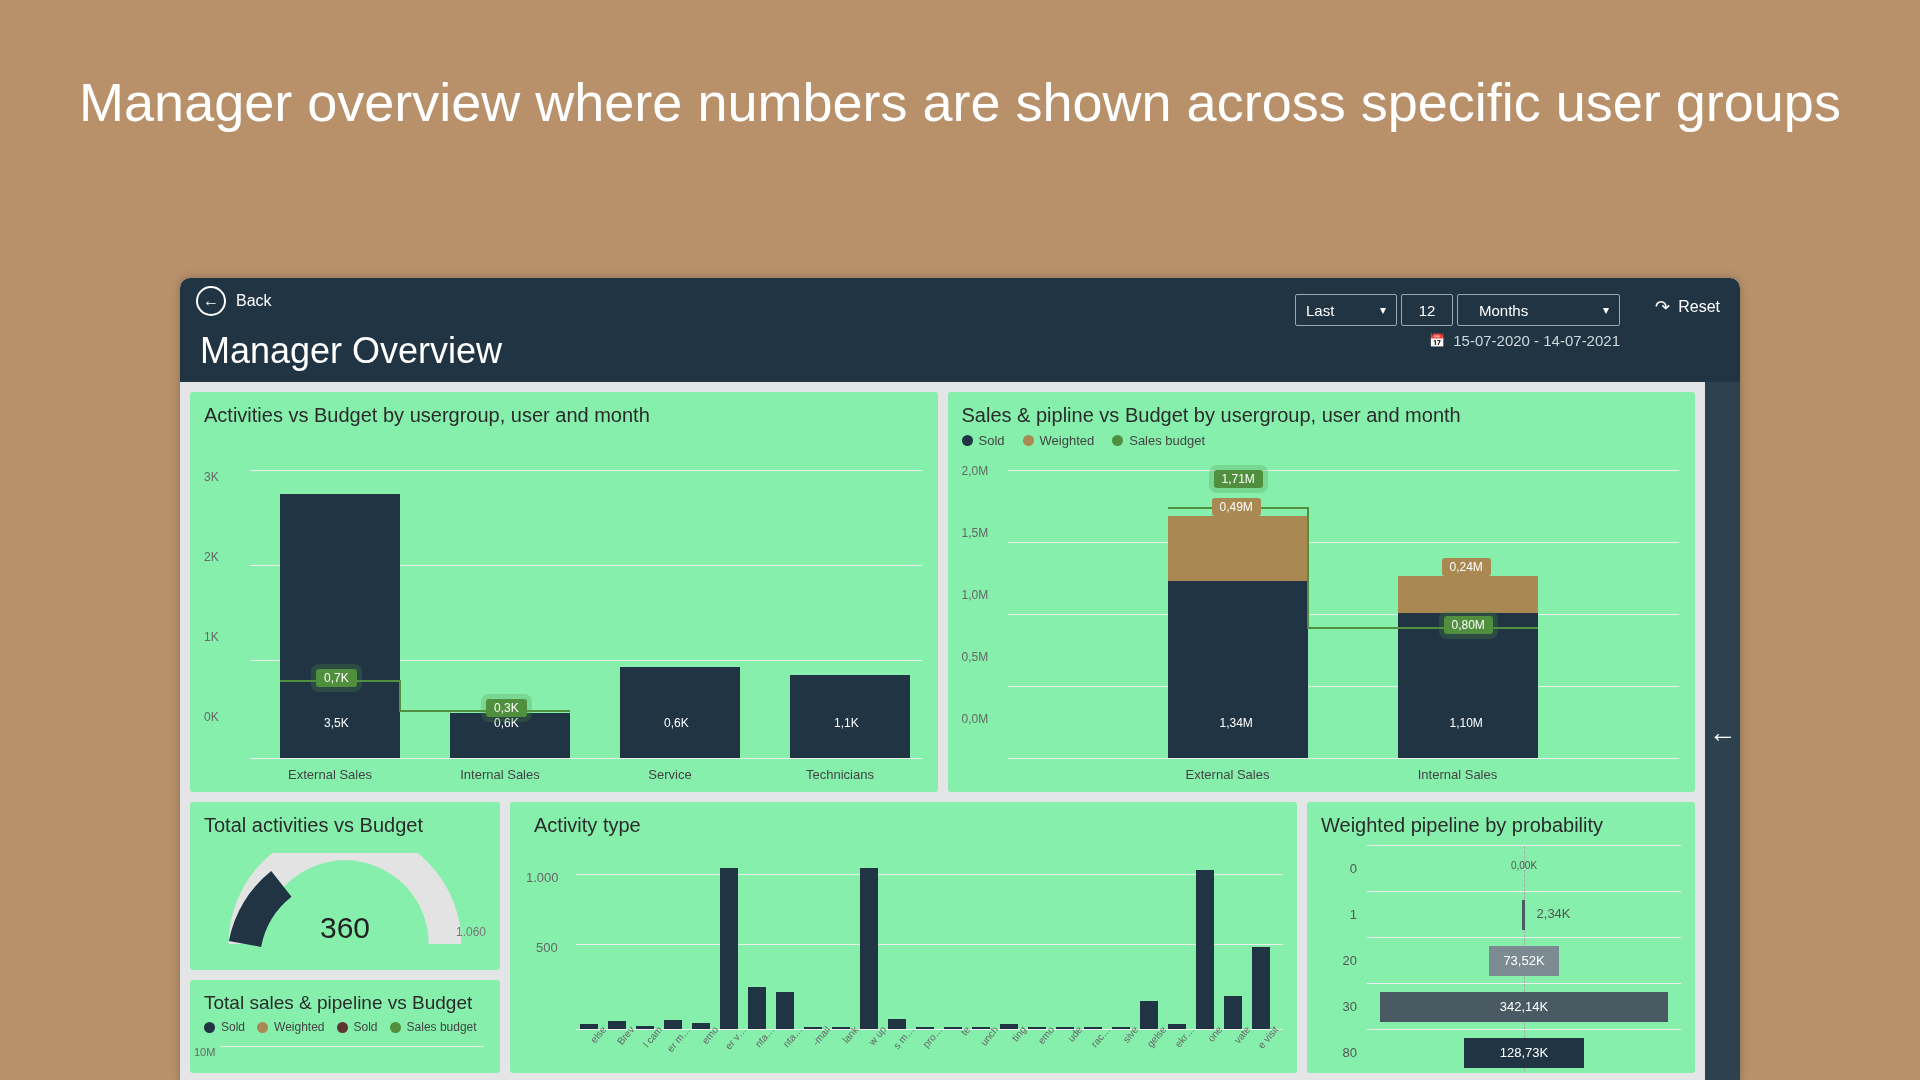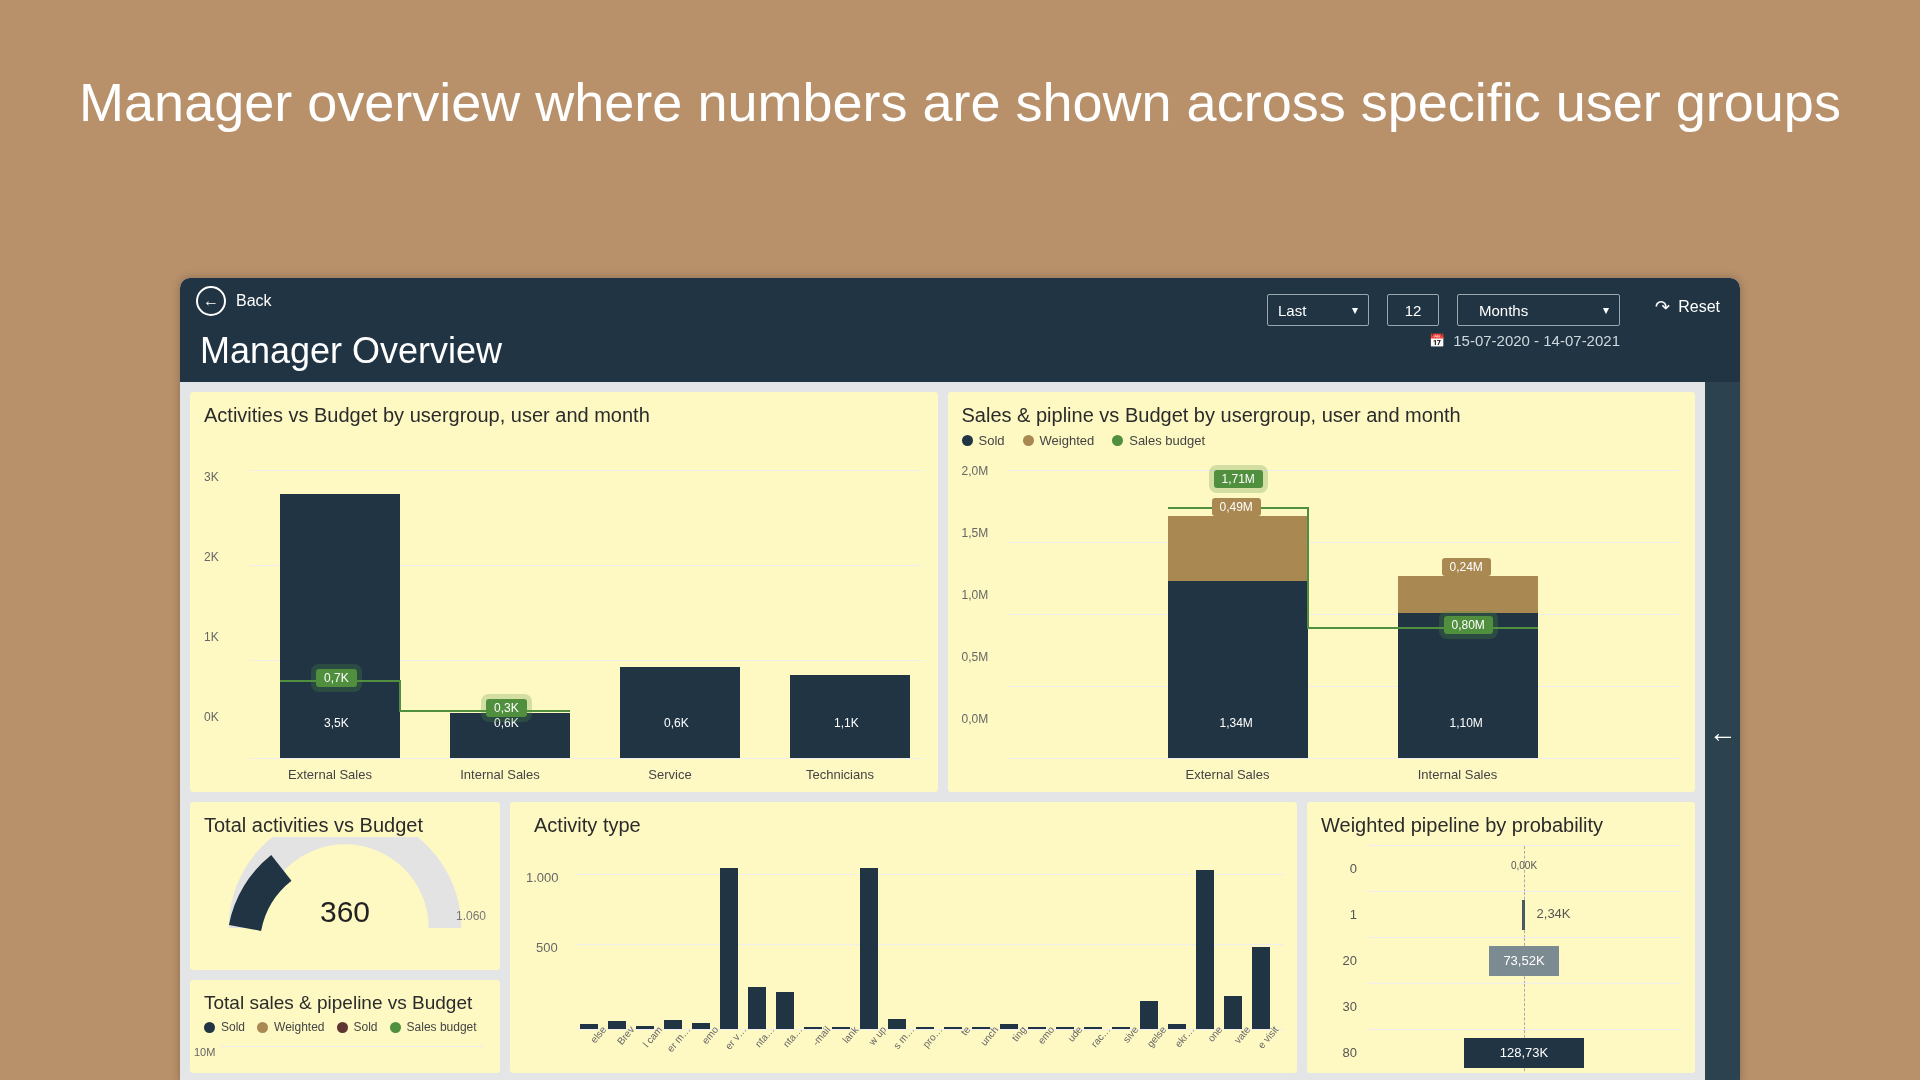--- a/index.html
+++ b/index.html
@@ -5,34 +5,34 @@
   html,body{margin:0;padding:0;width:1920px;height:1080px;overflow:hidden;font-family:"Segoe UI",Arial,sans-serif;}
   body{background:#b8916b;}
   .headline{width:1920px;text-align:center;color:#fff;font-size:54px;line-height:1.2;padding-top:70px;font-weight:400;}
   
   .shell{position:absolute;left:180px;top:278px;width:1560px;height:805px;border-radius:10px 10px 0 0;overflow:hidden;background:#e3e5e6;box-shadow:0 0 10px rgba(0,0,0,.25);}
   .topbar{height:104px;background:#203443;color:#fff;width:100%;position:relative;}
   .back{position:absolute;left:16px;top:8px;display:flex;align-items:center;gap:10px;cursor:pointer;}
   .back-circle{width:26px;height:26px;border:2px solid #fff;border-radius:50%;display:flex;align-items:center;justify-content:center;font-size:16px;}
   .back-text{font-size:16px;}
   .dash-title{position:absolute;left:20px;bottom:10px;font-size:36px;font-weight:400;}
-  .filters{position:absolute;right:120px;top:16px;display:flex;align-items:center;gap:18px;}
+  .filters{position:absolute;right:120px;top:16px;display:flex;align-items:center;gap:4px;}
   .sel,.numbox{border:1px solid #9aa7ae;background:transparent;color:#fff;height:30px;display:flex;align-items:center;justify-content:space-between;padding:0 10px;font-size:15px;border-radius:2px;}
   .sel.w1{width:80px;} .sel.w2{width:130px;padding-left:21px;}
   .numbox{width:30px;justify-content:center;}
   .chev{font-size:12px;margin-left:8px;}
   .reset{position:absolute;right:20px;top:18px;display:flex;align-items:center;gap:8px;cursor:pointer;font-size:16px;}
   .reset-ico{font-size:18px;display:inline-block;transform:scaleX(-1);}
   .range{position:absolute;right:120px;top:54px;font-size:15px;color:#cfd8dc;display:flex;align-items:center;gap:8px;}
   .cal-ico{font-size:13px;}
   
   .grid{position:absolute;left:0;top:104px;right:35px;bottom:0;padding:10px;display:flex;flex-direction:column;gap:10px;}
   .side-rail{position:absolute;right:0;top:104px;width:35px;bottom:0;background:#2c424f;display:flex;align-items:center;justify-content:center;color:#fff;font-size:28px;}
   .row{display:flex;gap:10px;}
-  .card{background:#fef9c3;border-radius:3px;padding:12px 14px;position:relative;overflow:hidden;}
+  .card{background:#86efac;border-radius:3px;padding:12px 14px;position:relative;overflow:hidden;}
   .card-title{font-size:20px;color:#2b2b2b;font-weight:400;}
   .legend{display:flex;gap:18px;margin-top:6px;font-size:13px;color:#444;}
   .l{display:flex;align-items:center;gap:6px;}
   .sw{width:11px;height:11px;border-radius:50%;}
   .c-navy{background:#203443;} .c-olive{background:#a98851;} .c-green{background:#4f8f3e;} .c-maroon{background:#5e3532;}
   
   .row1 .card{flex:1;height:376px;}
   .axis-lbl{position:absolute;left:14px;font-size:12px;color:#666;}
   .plot{position:absolute;left:60px;right:16px;top:78px;bottom:34px;}
   .gl{position:absolute;left:0;right:0;border-top:1px solid #eee;}
@@ -40,21 +40,21 @@
   .bar.ol{background:#a98851;}
   .budget-tag{position:absolute;background:#4f8f3e;color:#fff;font-size:12px;border-radius:3px;padding:2px 8px;z-index:5;box-shadow:0 0 0 5px rgba(79,143,62,0.25);white-space:nowrap;}
   .bar-tag{position:absolute;background:#203443;color:#fff;font-size:12px;border-radius:3px;padding:2px 8px;z-index:4;white-space:nowrap;}
   .ol-tag{position:absolute;background:#a98851;color:#fff;font-size:12px;border-radius:3px;padding:2px 8px;z-index:4;white-space:nowrap;}
   .budget-line{stroke:#4f8f3e;stroke-width:2;fill:none;}
   .xcat{position:absolute;bottom:10px;font-size:13px;color:#444;text-align:center;}
   
   .row2{flex:1;min-height:0;}
   .col-left{display:flex;flex-direction:column;gap:10px;width:310px;}
   .gauge-card{height:144px;}
-  .gauge-wrap{position:relative;width:270px;height:90px;margin:0 auto 0;}
+  .gauge-wrap{position:relative;width:270px;height:90px;margin:16px auto 0;}
   .gauge-num{position:absolute;left:0;right:0;bottom:-2px;text-align:center;font-size:30px;color:#222;}
   .gauge-tgt{position:absolute;right:-6px;bottom:4px;font-size:12px;color:#777;}
   .pipe-card{flex:1;}
   .mid-card{flex:1;padding-left:24px;}
   .mid-plot{position:absolute;left:66px;right:14px;top:48px;bottom:44px;}
   .mid-bar{position:absolute;bottom:0;width:18px;background:#203443;}
   .mid-xlbl{position:absolute;font-size:10px;color:#666;transform:rotate(-50deg);transform-origin:right top;text-align:right;width:60px;}
   .right-card{width:360px;}
   .wp-row{display:flex;align-items:center;height:46px;position:relative;}
   .wp-lbl{width:36px;font-size:13px;color:#555;text-align:right;padding-right:10px;}
@@ -324,20 +324,23 @@
                 <div class="dotted" style="left:50%"></div>
               <div class="wp-bar" style="left:39%;width:22%;background:#7c8a92">
                   <span>73,52K</span>
                 </div>
             </div>
           </div>
           <div class="wp-row">
             <div class="wp-lbl">30</div>
             <div class="wp-area">
                 <div class="dotted" style="left:50%"></div>
+              <div class="wp-bar" style="left:4%;width:92%;background:#4a5a63">
+                  <span>342,14K</span>
+                </div>
             </div>
           </div>
           <div class="wp-row">
             <div class="wp-lbl">80</div>
             <div class="wp-area">
                 <div class="dotted" style="left:50%"></div>
               <div class="wp-bar" style="left:31%;width:38%;background:#203443">
                   <span>128,73K</span>
                 </div>
             </div>

